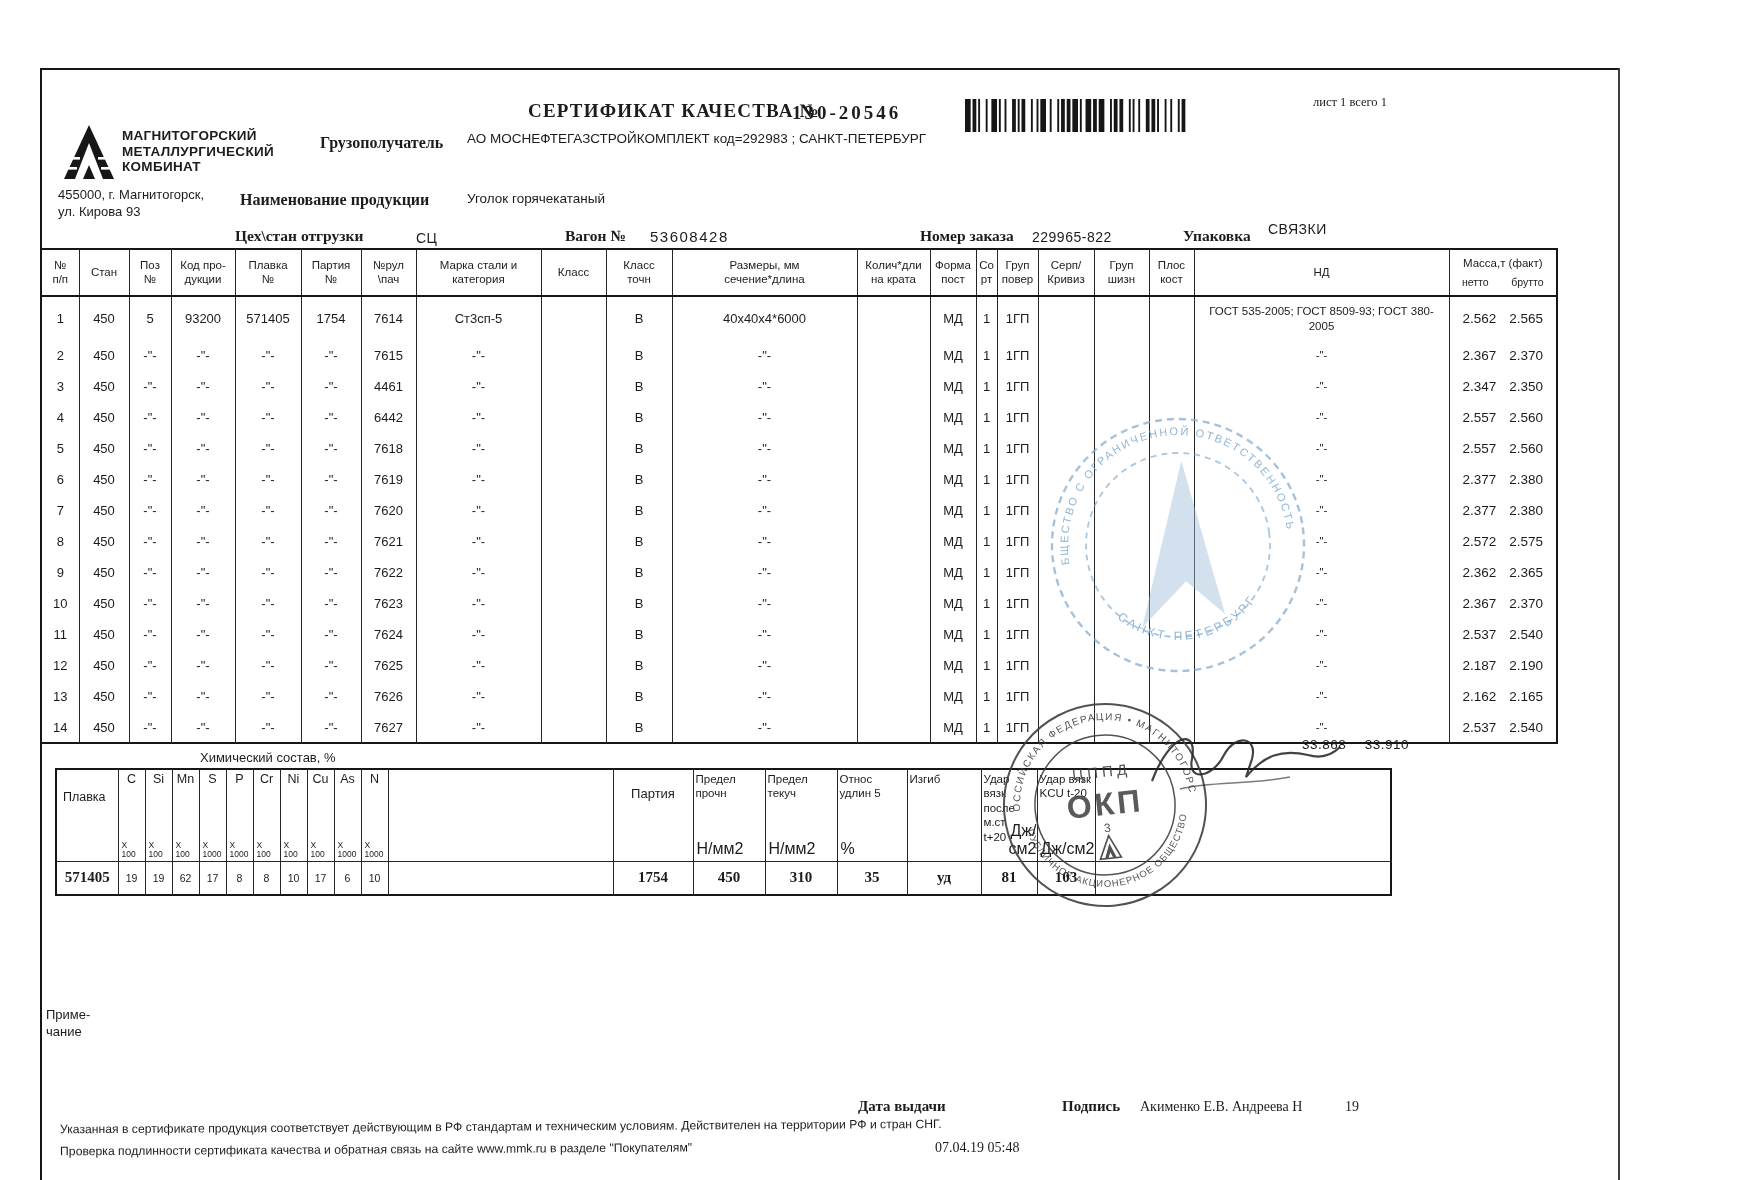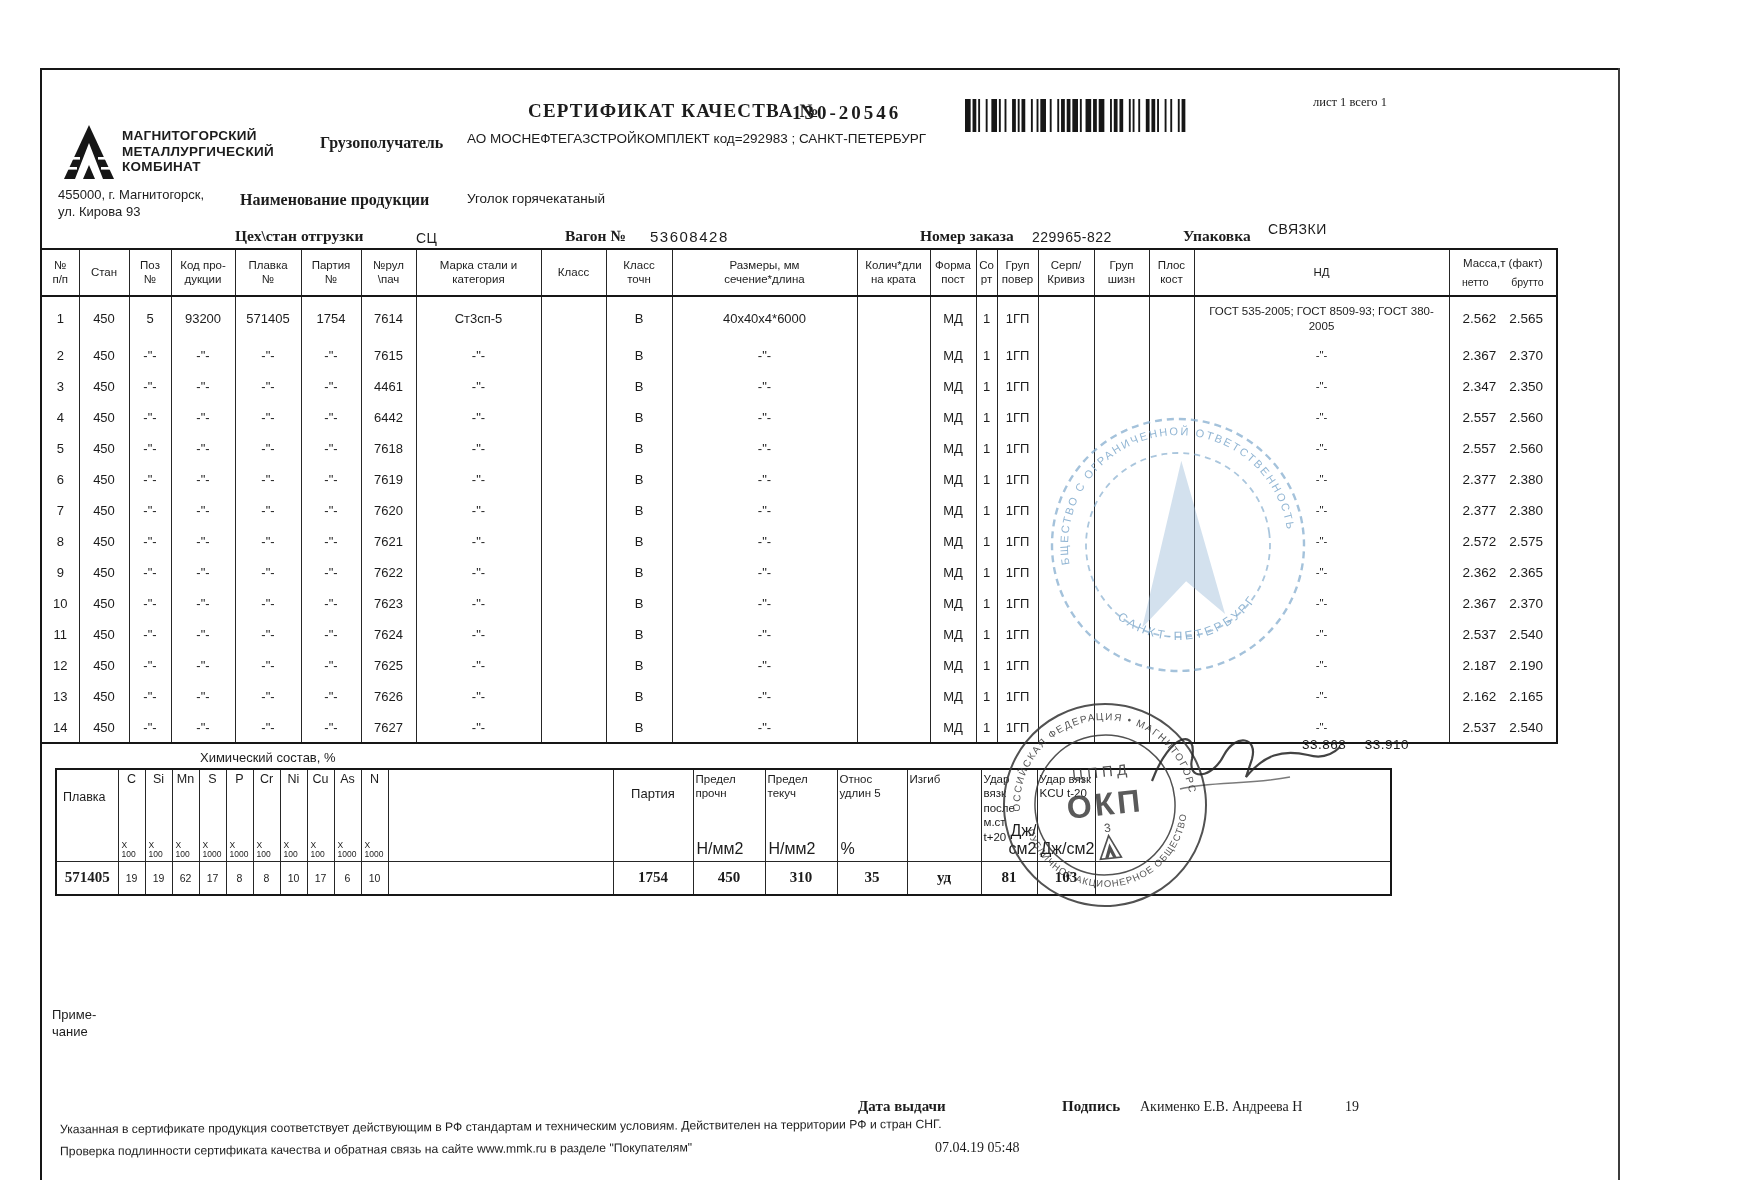--- a/index.html
+++ b/index.html
@@ -753,21 +753,21 @@
           <td class="mech-val">310</td>
           <td class="mech-val">35</td>
           <td class="mech-val">уд</td>
           <td class="mech-val">81</td>
           <td class="mech-val">103</td>
           <td></td>
         </tr>
       </tbody>
   </table>
 
-  <div class="abs note" style="left:52px;top:1006px;">
+  <div class="abs note" style="left:46px;top:1006px;">
     <div>Приме-</div>
     <div>чание</div>
   </div>
 
   <svg class="abs stamp" style="left:1043px;top:410px;transform:rotate(-8deg);" width="270" height="270" viewBox="0 0 270 270">
     <defs>
       <path id="bArcT" d="M 25 135 A 110 110 0 0 1 245 135"></path>
       <path id="bArcB" d="M 40 135 A 95 95 0 0 0 230 135"></path>
     </defs>
     <circle cx="135" cy="135" r="126" fill="none" stroke="#86aecf" stroke-width="2.4" stroke-dasharray="7 5" opacity=".75"></circle>

